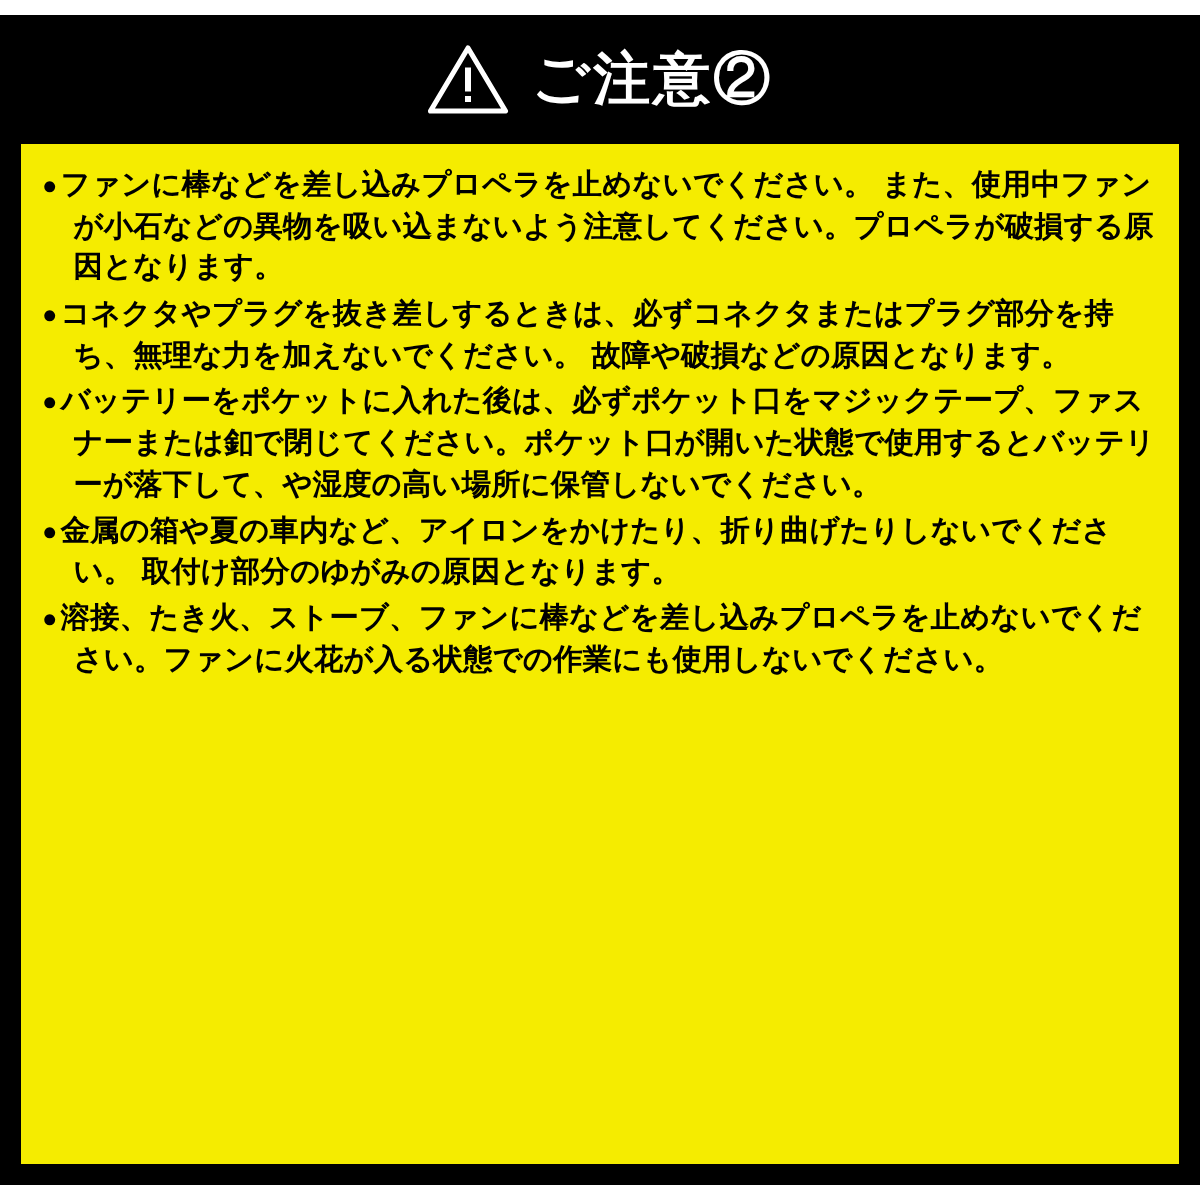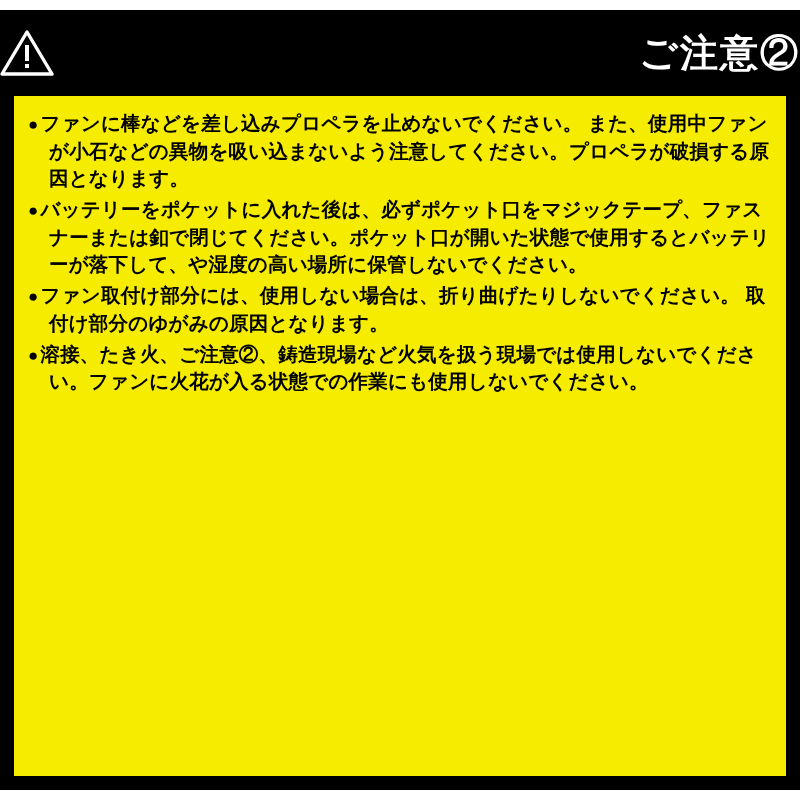--- a/index.html
+++ b/index.html
@@ -24,21 +24,21 @@
     top: 10px;
     width: 800px;
     height: 780px;
     background: #000000;
     box-sizing: border-box;
   }
   .header {
     height: 86px;
     display: flex;
     align-items: center;
-    justify-content: space-between;
+    justify-content: center;
     gap: 16px;
     background: #000000;
   }
   .warn-icon {
     width: 54px;
     height: 48px;
     display: block;
   }
   .header-title {
     color: #ffffff;
@@ -89,19 +89,20 @@
           <polygon points="27,3 52,45 2,45" fill="none" stroke="#ffffff" stroke-width="3.4" stroke-linejoin="round"></polygon>
           <rect x="25" y="16" width="4" height="16" fill="#ffffff"></rect>
           <rect x="25" y="35" width="4" height="4" fill="#ffffff"></rect>
         </svg>
       </span>
       <span class="header-title">ご注意②</span>
     </div>
 
     <div class="body-panel">
       <p class="item">ファンに棒などを差し込みプロペラを止めないでください。 また、使用中ファンが小石などの異物を吸い込まないよう注意してください。プロペラが破損する原因となります。</p>
+      <p class="item">コネクタやプラグを抜き差しするときは、必ずコネクタまたはプラグ部分を持ち、無理な力を加えないでください。 故障や破損などの原因となります。</p>
       <p class="item">バッテリーをポケットに入れた後は、必ずポケット口をマジックテープ、ファスナーまたは釦で閉じてください。ポケット口が開いた状態で使用するとバッテリーが落下して、や湿度の高い場所に保管しないでください。</p>
-      <p class="item">ファン取付け部分には、使用しない場合は、折り曲げたりしないでください。 取付け部分のゆがみの原因となります。</p>
-      <p class="item">溶接、たき火、ご注意②、鋳造現場など火気を扱う現場では使用しないでください。ファンに火花が入る状態での作業にも使用しないでください。</p>
+      <p class="item">金属の箱や夏の車内など、アイロンをかけたり、折り曲げたりしないでください。 取付け部分のゆがみの原因となります。</p>
+      <p class="item">溶接、たき火、ストーブ、ファンに棒などを差し込みプロペラを止めないでください。ファンに火花が入る状態での作業にも使用しないでください。</p>
     </div>
 
   </div>
 </div>
 
 </body></html>

